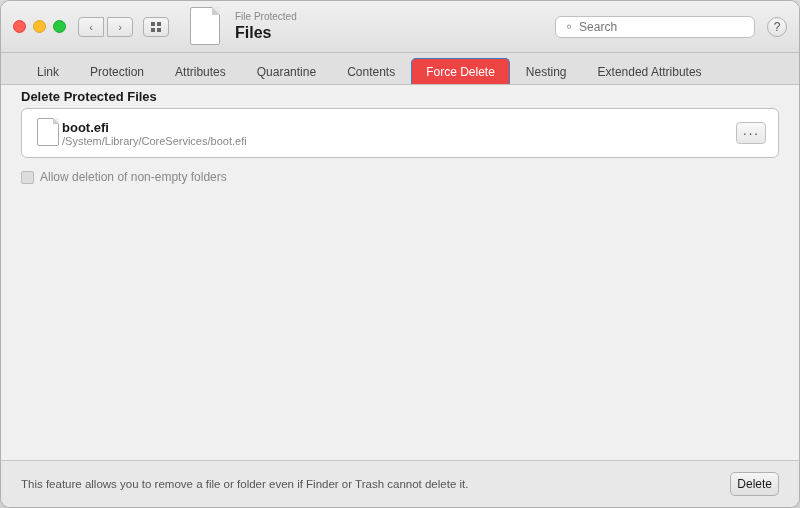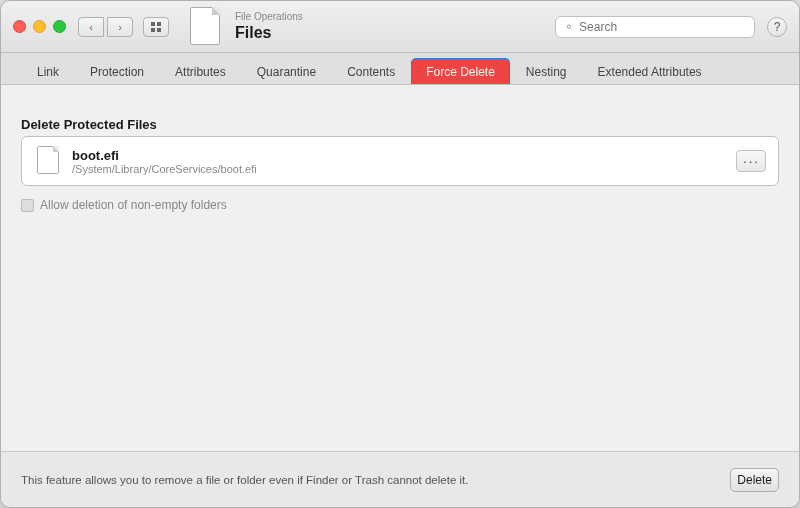--- a/index.html
+++ b/index.html
@@ -217,21 +217,21 @@
     .tab.active {
       background: #ef4444;
       color: white;
       border-color: #3a7bc8;
     }
 
     
     .content {
       flex: 1;
       background: #f0f0f0;
-      padding: 32px 20px;
+      padding: 4px 20px;
       display: flex;
       flex-direction: column;
       gap: 12px;
     }
 
     .section-title {
       font-size: 13px;
       font-weight: 700;
       color: #1a1a1a;
       margin-bottom: 4px;
@@ -243,21 +243,21 @@
       margin-bottom: 8px;
     }
 
     .file-entry-box {
       background: white;
       border: 1px solid #c0c0c0;
       border-radius: 6px;
       padding: 8px 12px;
       display: flex;
       align-items: center;
-      gap: 10px;
+      gap: 0;
     }
 
     .file-icon-small {
       width: 28px;
       height: 32px;
       position: relative;
       flex-shrink: 0;
     }
 
     .file-icon-small .paper-s {
@@ -324,21 +324,21 @@
       width: 13px;
       height: 13px;
       border: 1px solid #bbb;
       border-radius: 2px;
       background: #ddd;
       flex-shrink: 0;
     }
 
     
     .footer {
-      height: 56px;
+      height: 47px;
       background: #e8e8e8;
       border-top: 1px solid #c8c8c8;
       display: flex;
       align-items: center;
       padding: 0 20px;
       justify-content: space-between;
       flex-shrink: 0;
     }
 
     .footer-text {
@@ -389,21 +389,21 @@
     </div>
 
     <div class="app-icon">
       <div class="file-icon-large">
         <div class="paper"></div>
         <div class="fold"></div>
       </div>
     </div>
 
     <div class="title-text">
-      <div class="title-subtitle">File Operations</div>
+      <div class="title-subtitle">File Protected</div>
       <div class="title-main">Files</div>
     </div>
 
     <div class="search-box">
       <span class="search-icon-sym">⚬</span>
       <input class="search-input-field" type="text" placeholder="Search" style="">
     </div>
 
     <div class="help-btn">?</div>
   </div>

